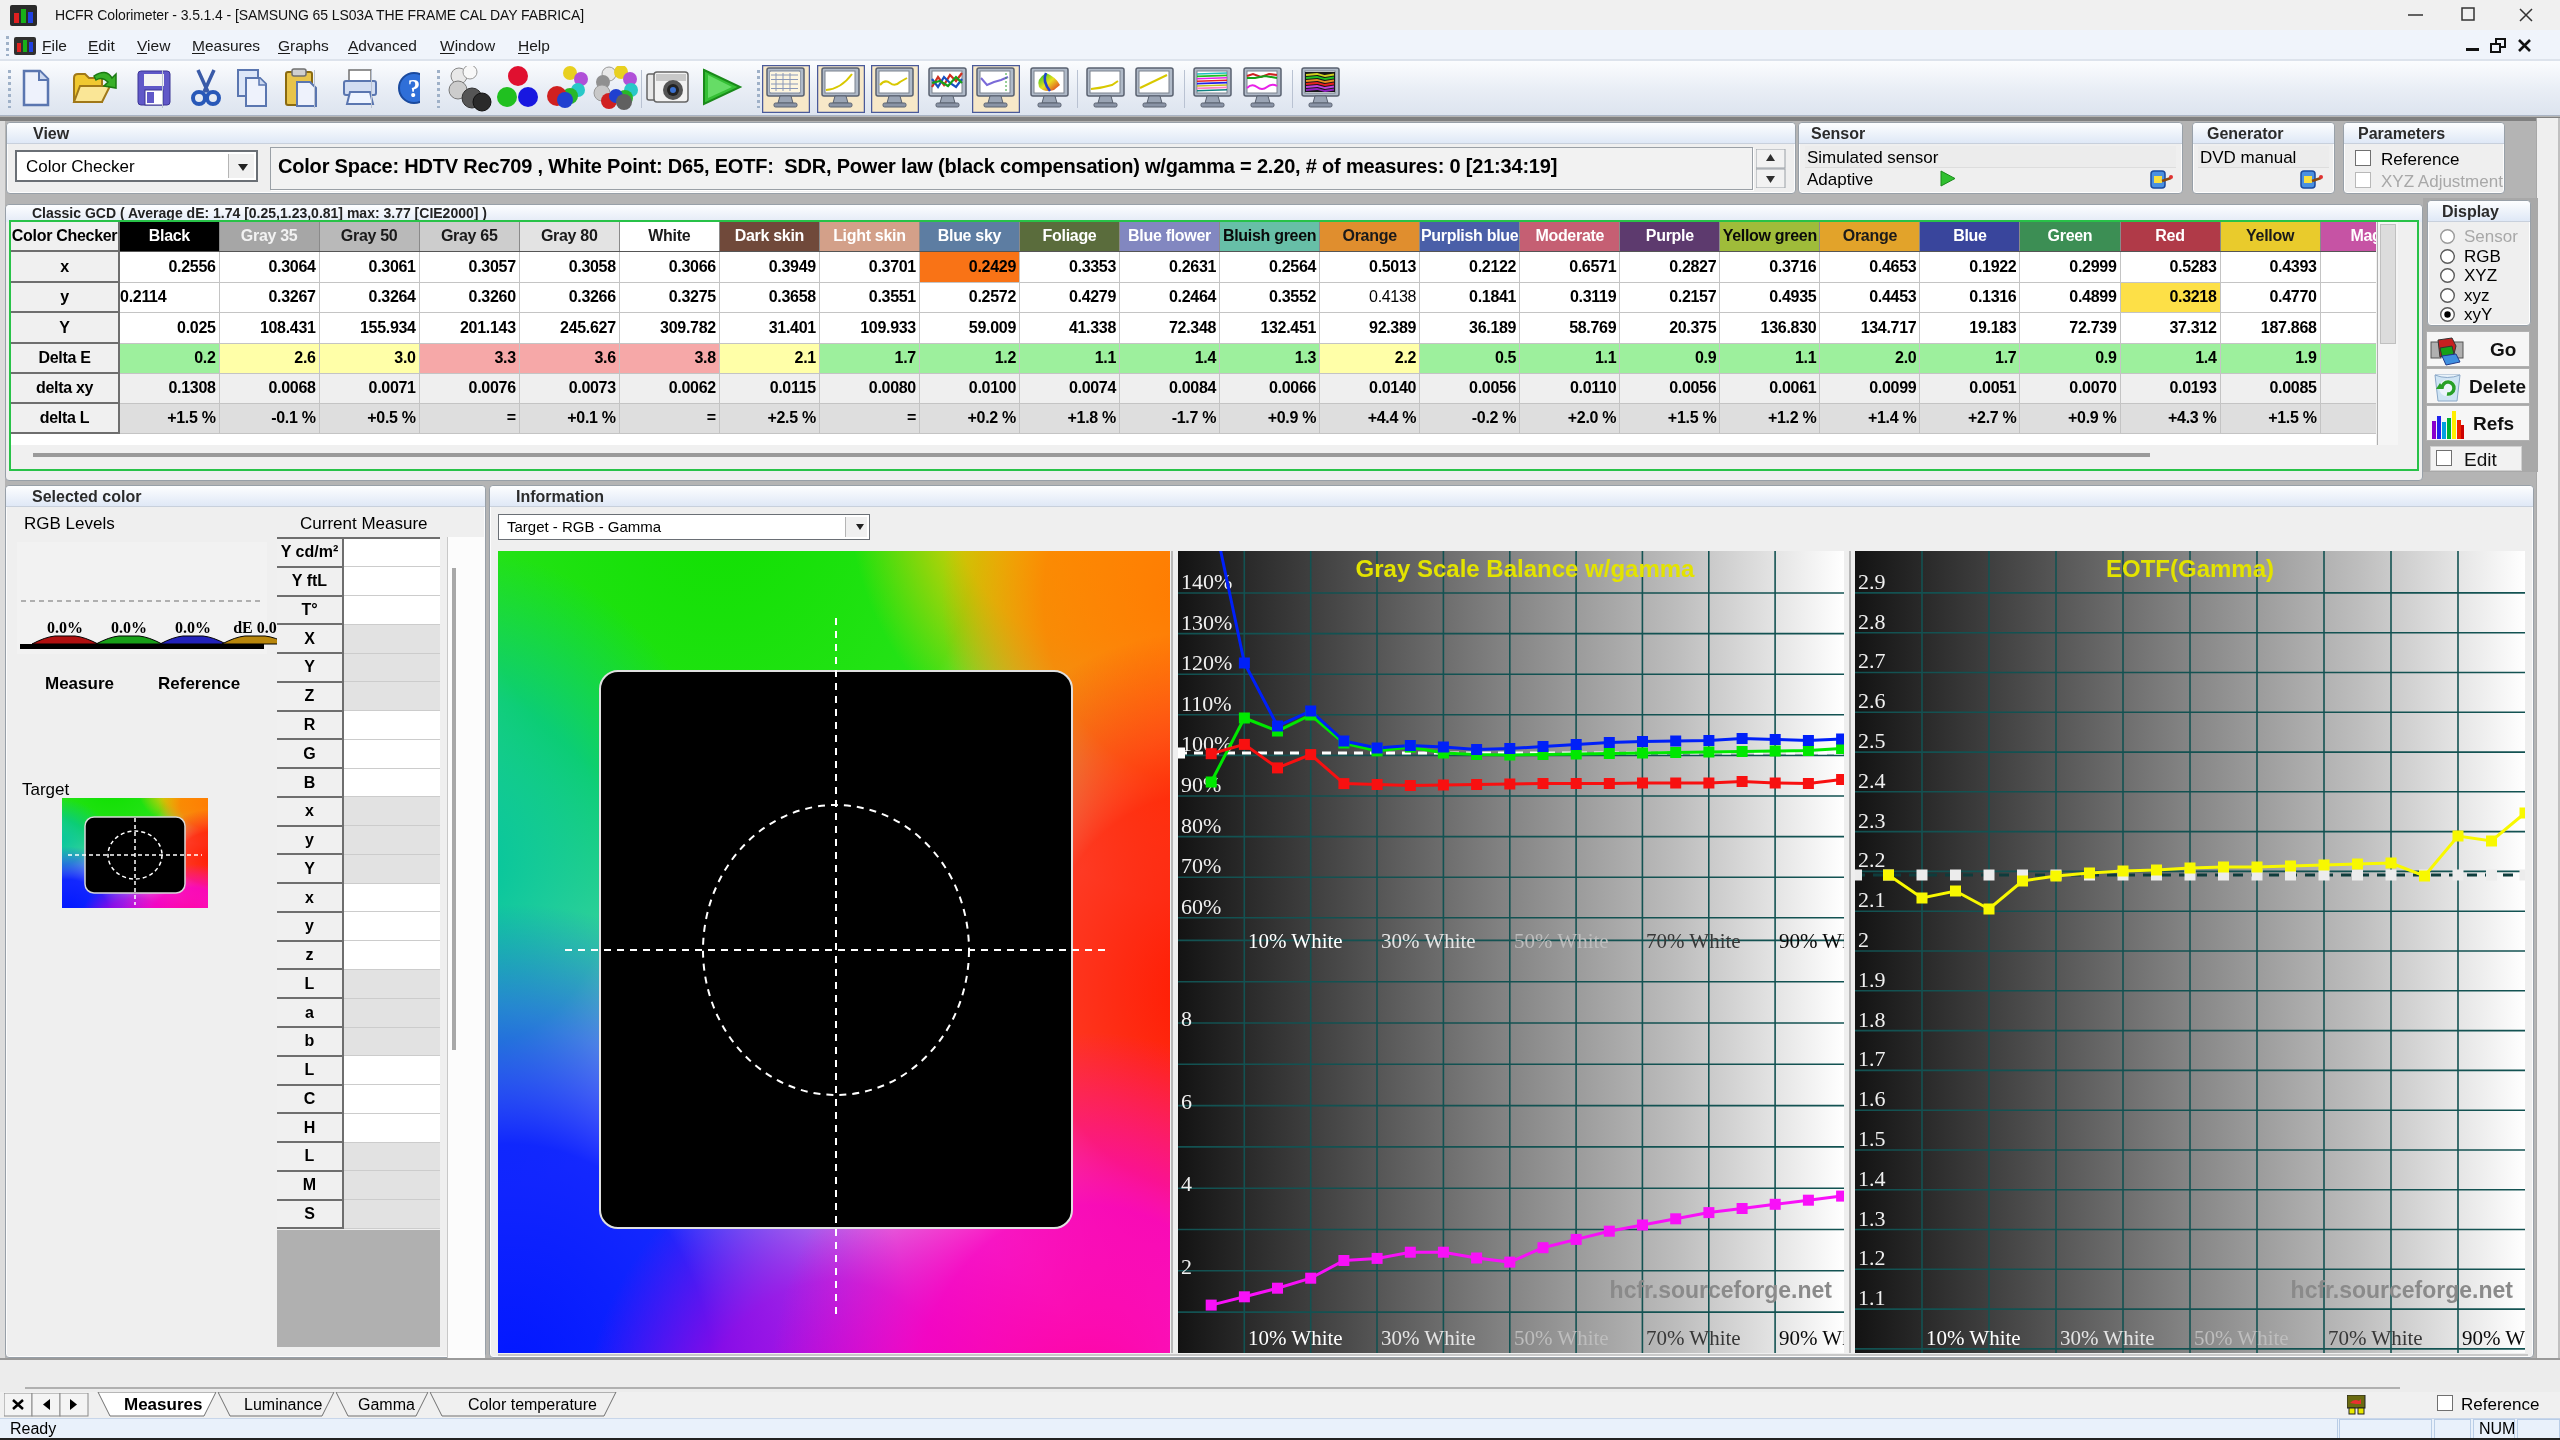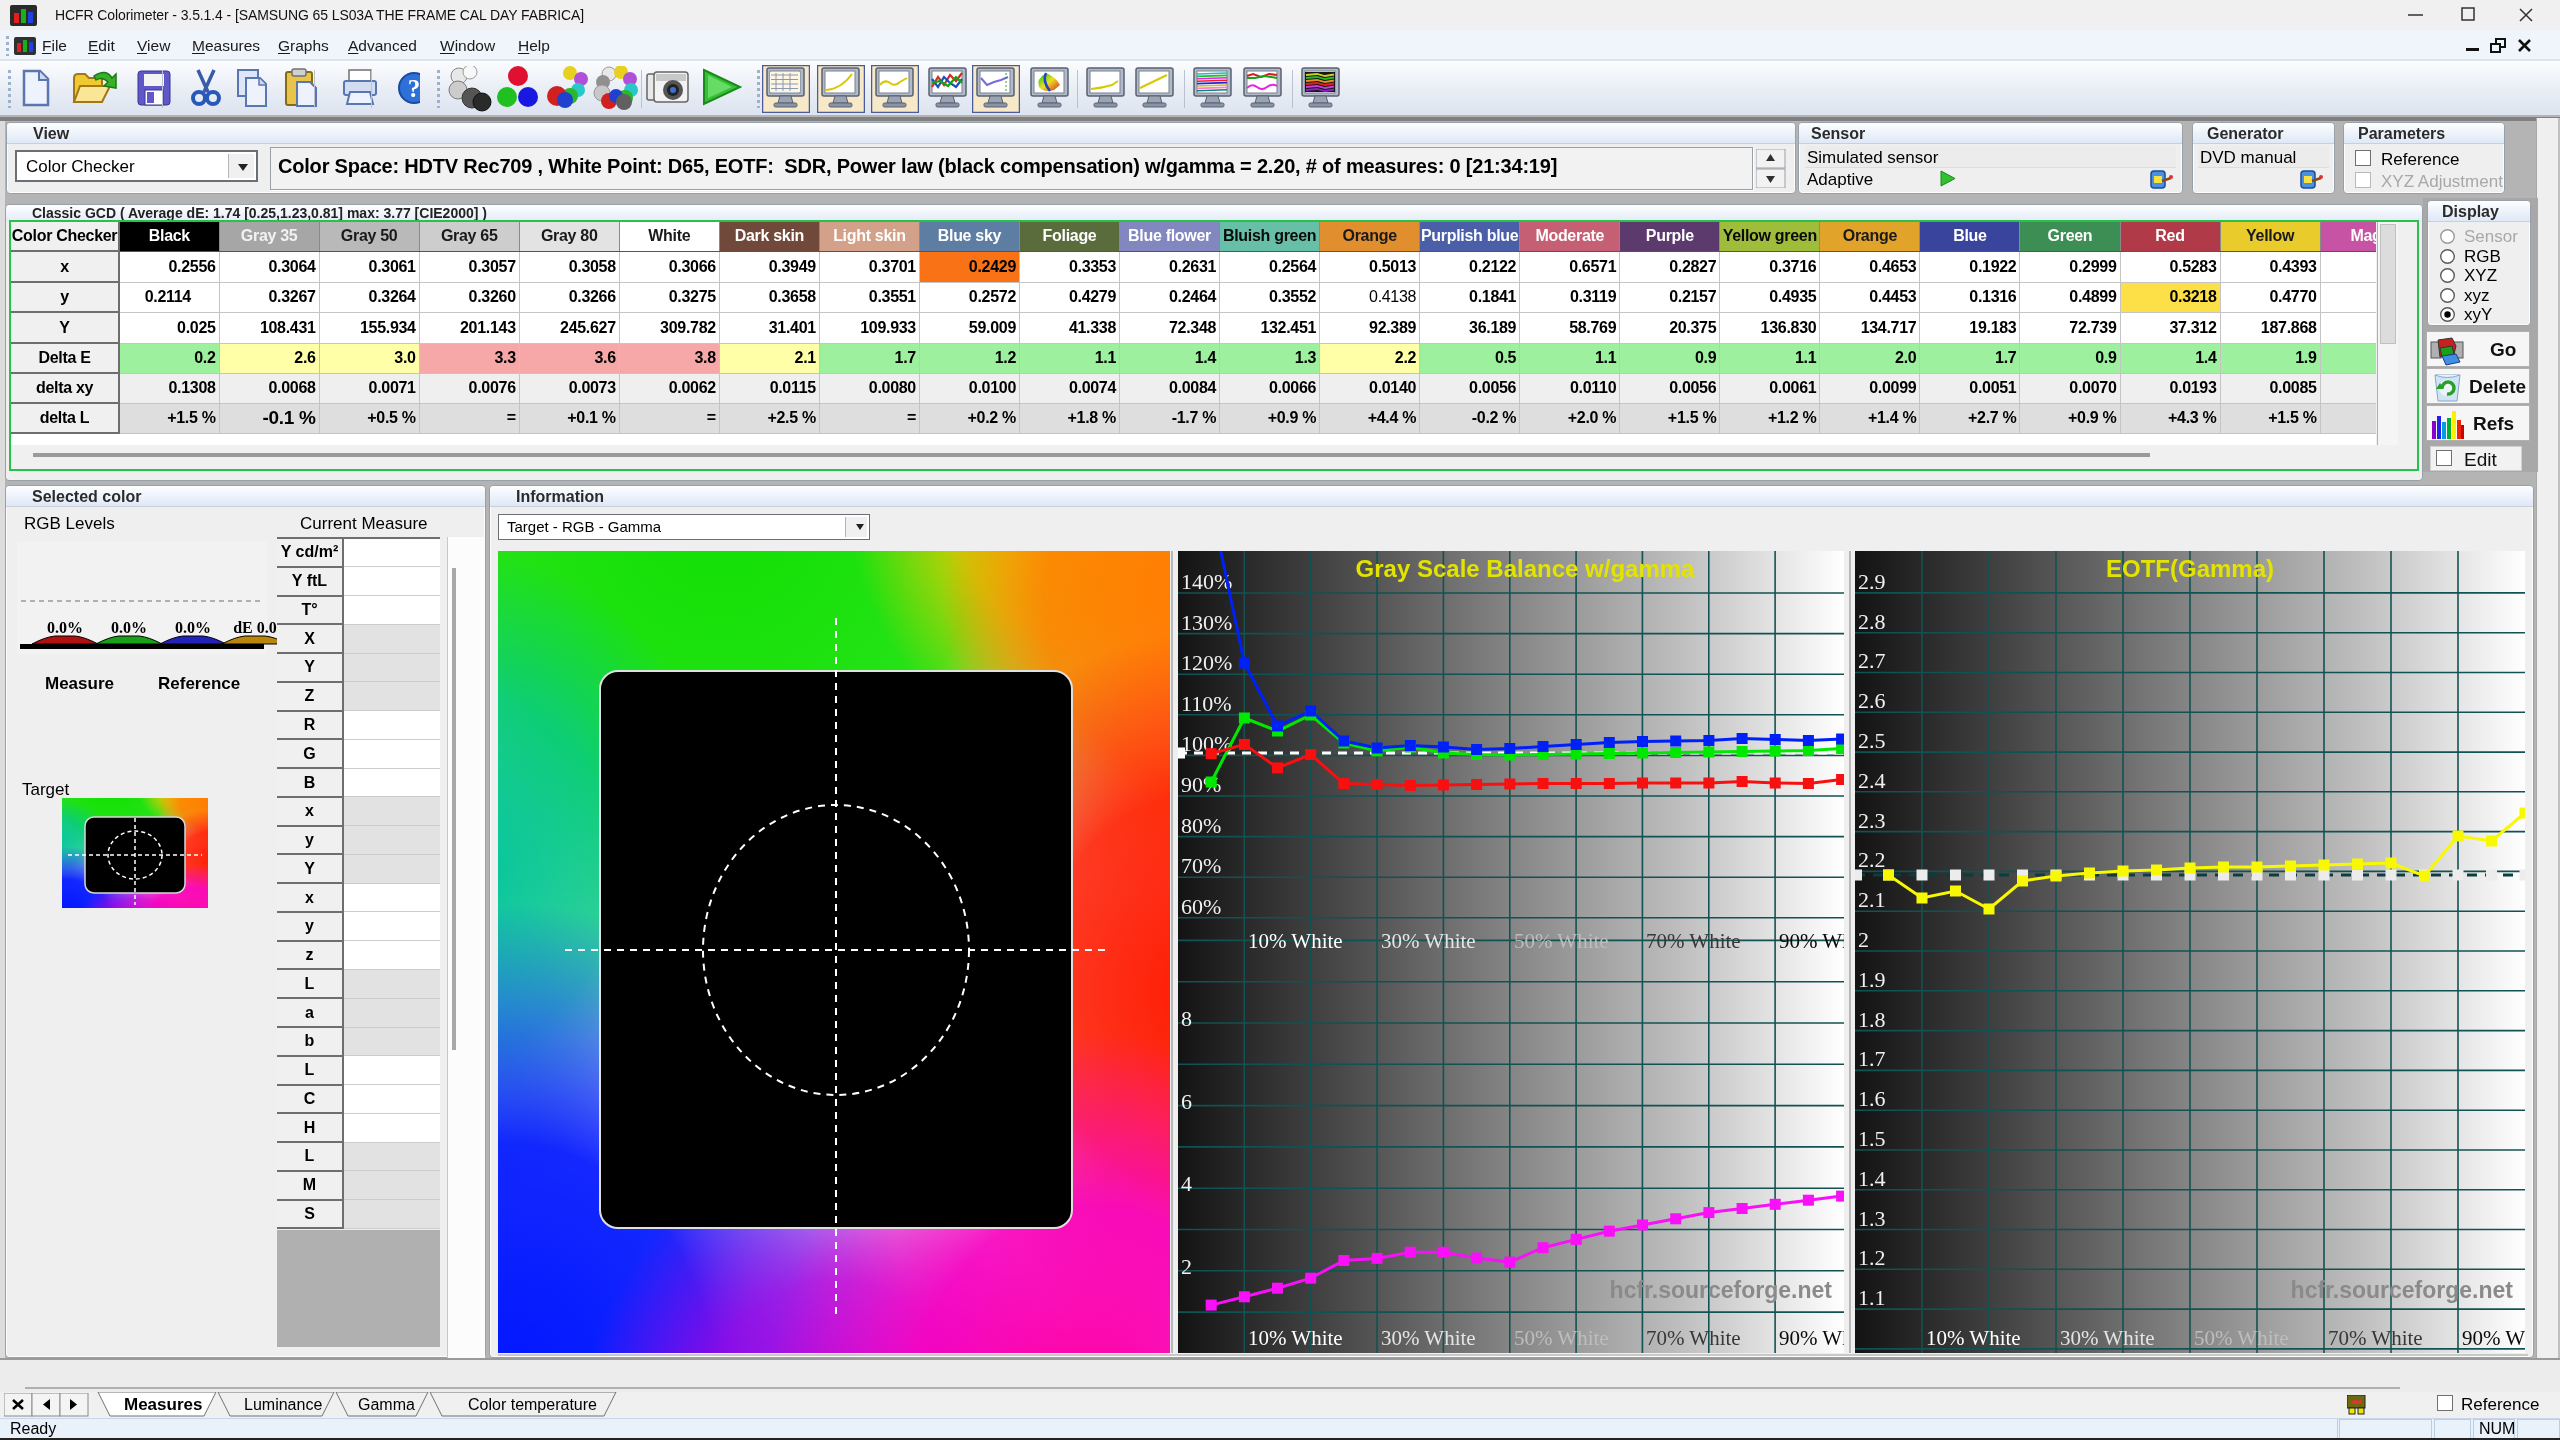--- a/index.html
+++ b/index.html
@@ -385,21 +385,21 @@
             <td style="background:#ffffff;border-right:1px solid #c4c4c4;border-bottom:1px solid #c4c4c4;font-size:16px;font-weight:bold;letter-spacing:-0.3px;text-align:right;padding-right:3px">0.3716</td>
             <td style="background:#ffffff;border-right:1px solid #c4c4c4;border-bottom:1px solid #c4c4c4;font-size:16px;font-weight:bold;letter-spacing:-0.3px;text-align:right;padding-right:3px">0.4653</td>
             <td style="background:#ffffff;border-right:1px solid #c4c4c4;border-bottom:1px solid #c4c4c4;font-size:16px;font-weight:bold;letter-spacing:-0.3px;text-align:right;padding-right:3px">0.1922</td>
             <td style="background:#ffffff;border-right:1px solid #c4c4c4;border-bottom:1px solid #c4c4c4;font-size:16px;font-weight:bold;letter-spacing:-0.3px;text-align:right;padding-right:3px">0.2999</td>
             <td style="background:#ffffff;border-right:1px solid #c4c4c4;border-bottom:1px solid #c4c4c4;font-size:16px;font-weight:bold;letter-spacing:-0.3px;text-align:right;padding-right:3px">0.5283</td>
             <td style="background:#ffffff;border-right:1px solid #c4c4c4;border-bottom:1px solid #c4c4c4;font-size:16px;font-weight:bold;letter-spacing:-0.3px;text-align:right;padding-right:3px">0.4393</td>
             <td style="background:#ffffff;border-right:1px solid #c4c4c4;border-bottom:1px solid #c4c4c4;font-size:16px;font-weight:bold;letter-spacing:-0.3px;text-align:right;padding-right:3px"></td>
           </tr>
           <tr style="height:30px">
             <td style="background:#f0f0f0;border-right:2px solid #6e6e6e;border-bottom:2px solid #6e6e6e;font-size:16px;font-weight:bold;letter-spacing:-0.3px;text-align:center">y</td>
-            <td style="background:#ffffff;border-right:1px solid #c4c4c4;border-bottom:1px solid #c4c4c4;font-size:16px;font-weight:bold;letter-spacing:-0.3px;text-align:center;padding-right:3px">0.2114</td>
+            <td style="background:#ffffff;border-right:1px solid #c4c4c4;border-bottom:1px solid #c4c4c4;font-size:16px;font-weight:bold;letter-spacing:-0.3px;text-align:left;padding-right:3px">0.2114</td>
             <td style="background:#ffffff;border-right:1px solid #c4c4c4;border-bottom:1px solid #c4c4c4;font-size:16px;font-weight:bold;letter-spacing:-0.3px;text-align:right;padding-right:3px">0.3267</td>
             <td style="background:#ffffff;border-right:1px solid #c4c4c4;border-bottom:1px solid #c4c4c4;font-size:16px;font-weight:bold;letter-spacing:-0.3px;text-align:right;padding-right:3px">0.3264</td>
             <td style="background:#ffffff;border-right:1px solid #c4c4c4;border-bottom:1px solid #c4c4c4;font-size:16px;font-weight:bold;letter-spacing:-0.3px;text-align:right;padding-right:3px">0.3260</td>
             <td style="background:#ffffff;border-right:1px solid #c4c4c4;border-bottom:1px solid #c4c4c4;font-size:16px;font-weight:bold;letter-spacing:-0.3px;text-align:right;padding-right:3px">0.3266</td>
             <td style="background:#ffffff;border-right:1px solid #c4c4c4;border-bottom:1px solid #c4c4c4;font-size:16px;font-weight:bold;letter-spacing:-0.3px;text-align:right;padding-right:3px">0.3275</td>
             <td style="background:#ffffff;border-right:1px solid #c4c4c4;border-bottom:1px solid #c4c4c4;font-size:16px;font-weight:bold;letter-spacing:-0.3px;text-align:right;padding-right:3px">0.3658</td>
             <td style="background:#ffffff;border-right:1px solid #c4c4c4;border-bottom:1px solid #c4c4c4;font-size:16px;font-weight:bold;letter-spacing:-0.3px;text-align:right;padding-right:3px">0.3551</td>
             <td style="background:#ffffff;border-right:1px solid #c4c4c4;border-bottom:1px solid #c4c4c4;font-size:16px;font-weight:bold;letter-spacing:-0.3px;text-align:right;padding-right:3px">0.2572</td>
             <td style="background:#ffffff;border-right:1px solid #c4c4c4;border-bottom:1px solid #c4c4c4;font-size:16px;font-weight:bold;letter-spacing:-0.3px;text-align:right;padding-right:3px">0.4279</td>
             <td style="background:#ffffff;border-right:1px solid #c4c4c4;border-bottom:1px solid #c4c4c4;font-size:16px;font-weight:bold;letter-spacing:-0.3px;text-align:right;padding-right:3px">0.2464</td>
@@ -490,21 +490,21 @@
             <td style="background:#efefef;border-right:1px solid #c4c4c4;border-bottom:1px solid #c4c4c4;font-size:16px;font-weight:bold;letter-spacing:-0.3px;text-align:right;padding-right:3px">0.0099</td>
             <td style="background:#efefef;border-right:1px solid #c4c4c4;border-bottom:1px solid #c4c4c4;font-size:16px;font-weight:bold;letter-spacing:-0.3px;text-align:right;padding-right:3px">0.0051</td>
             <td style="background:#efefef;border-right:1px solid #c4c4c4;border-bottom:1px solid #c4c4c4;font-size:16px;font-weight:bold;letter-spacing:-0.3px;text-align:right;padding-right:3px">0.0070</td>
             <td style="background:#efefef;border-right:1px solid #c4c4c4;border-bottom:1px solid #c4c4c4;font-size:16px;font-weight:bold;letter-spacing:-0.3px;text-align:right;padding-right:3px">0.0193</td>
             <td style="background:#efefef;border-right:1px solid #c4c4c4;border-bottom:1px solid #c4c4c4;font-size:16px;font-weight:bold;letter-spacing:-0.3px;text-align:right;padding-right:3px">0.0085</td>
             <td style="background:#efefef;border-right:1px solid #c4c4c4;border-bottom:1px solid #c4c4c4;font-size:16px;font-weight:bold;letter-spacing:-0.3px;text-align:right;padding-right:3px"></td>
           </tr>
           <tr style="height:30px">
             <td style="background:#f0f0f0;border-right:2px solid #6e6e6e;border-bottom:2px solid #6e6e6e;font-size:16px;font-weight:bold;letter-spacing:-0.3px;text-align:center">delta L</td>
             <td style="background:#dedede;border-right:1px solid #c4c4c4;border-bottom:1px solid #c4c4c4;font-size:16px;font-weight:bold;letter-spacing:-0.3px;text-align:right;padding-right:3px">+1.5 %</td>
-            <td style="background:#dedede;border-right:1px solid #c4c4c4;border-bottom:1px solid #c4c4c4;font-size:19px;font-weight:bold;letter-spacing:-0.3px;text-align:right;padding-right:3px">-0.1 %</td>
+            <td style="background:#dedede;border-right:1px solid #c4c4c4;border-bottom:1px solid #c4c4c4;font-size:16px;font-weight:bold;letter-spacing:-0.3px;text-align:right;padding-right:3px">-0.1 %</td>
             <td style="background:#dedede;border-right:1px solid #c4c4c4;border-bottom:1px solid #c4c4c4;font-size:16px;font-weight:bold;letter-spacing:-0.3px;text-align:right;padding-right:3px">+0.5 %</td>
             <td style="background:#dedede;border-right:1px solid #c4c4c4;border-bottom:1px solid #c4c4c4;font-size:16px;font-weight:bold;letter-spacing:-0.3px;text-align:right;padding-right:3px">=</td>
             <td style="background:#dedede;border-right:1px solid #c4c4c4;border-bottom:1px solid #c4c4c4;font-size:16px;font-weight:bold;letter-spacing:-0.3px;text-align:right;padding-right:3px">+0.1 %</td>
             <td style="background:#dedede;border-right:1px solid #c4c4c4;border-bottom:1px solid #c4c4c4;font-size:16px;font-weight:bold;letter-spacing:-0.3px;text-align:right;padding-right:3px">=</td>
             <td style="background:#dedede;border-right:1px solid #c4c4c4;border-bottom:1px solid #c4c4c4;font-size:16px;font-weight:bold;letter-spacing:-0.3px;text-align:right;padding-right:3px">+2.5 %</td>
             <td style="background:#dedede;border-right:1px solid #c4c4c4;border-bottom:1px solid #c4c4c4;font-size:16px;font-weight:bold;letter-spacing:-0.3px;text-align:right;padding-right:3px">=</td>
             <td style="background:#dedede;border-right:1px solid #c4c4c4;border-bottom:1px solid #c4c4c4;font-size:16px;font-weight:bold;letter-spacing:-0.3px;text-align:right;padding-right:3px">+0.2 %</td>
             <td style="background:#dedede;border-right:1px solid #c4c4c4;border-bottom:1px solid #c4c4c4;font-size:16px;font-weight:bold;letter-spacing:-0.3px;text-align:right;padding-right:3px">+1.8 %</td>
             <td style="background:#dedede;border-right:1px solid #c4c4c4;border-bottom:1px solid #c4c4c4;font-size:16px;font-weight:bold;letter-spacing:-0.3px;text-align:right;padding-right:3px">-1.7 %</td>
             <td style="background:#dedede;border-right:1px solid #c4c4c4;border-bottom:1px solid #c4c4c4;font-size:16px;font-weight:bold;letter-spacing:-0.3px;text-align:right;padding-right:3px">+0.9 %</td>

